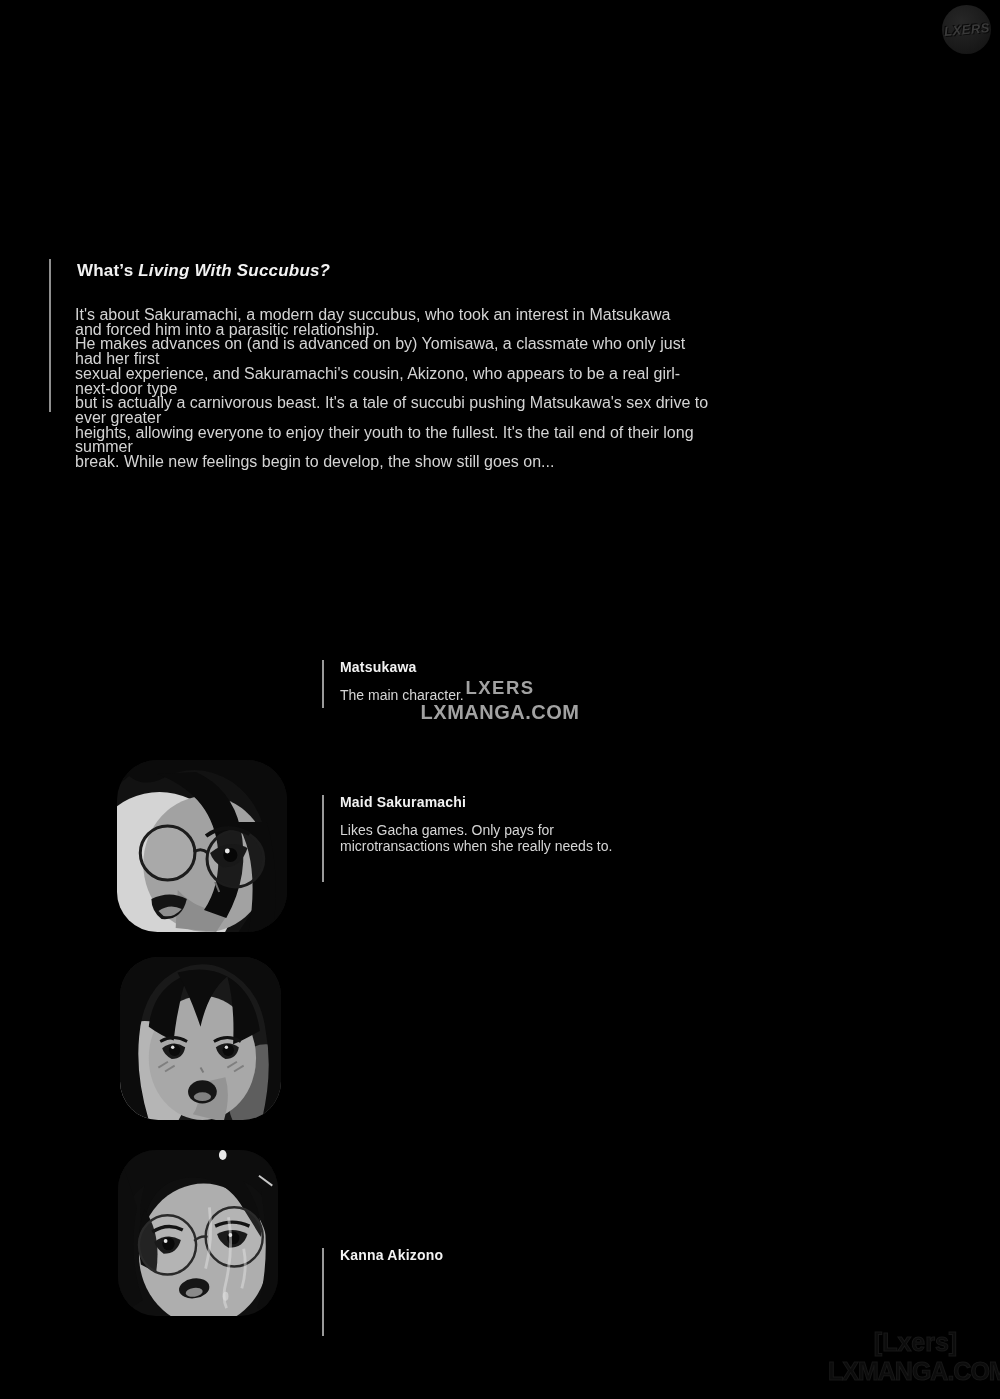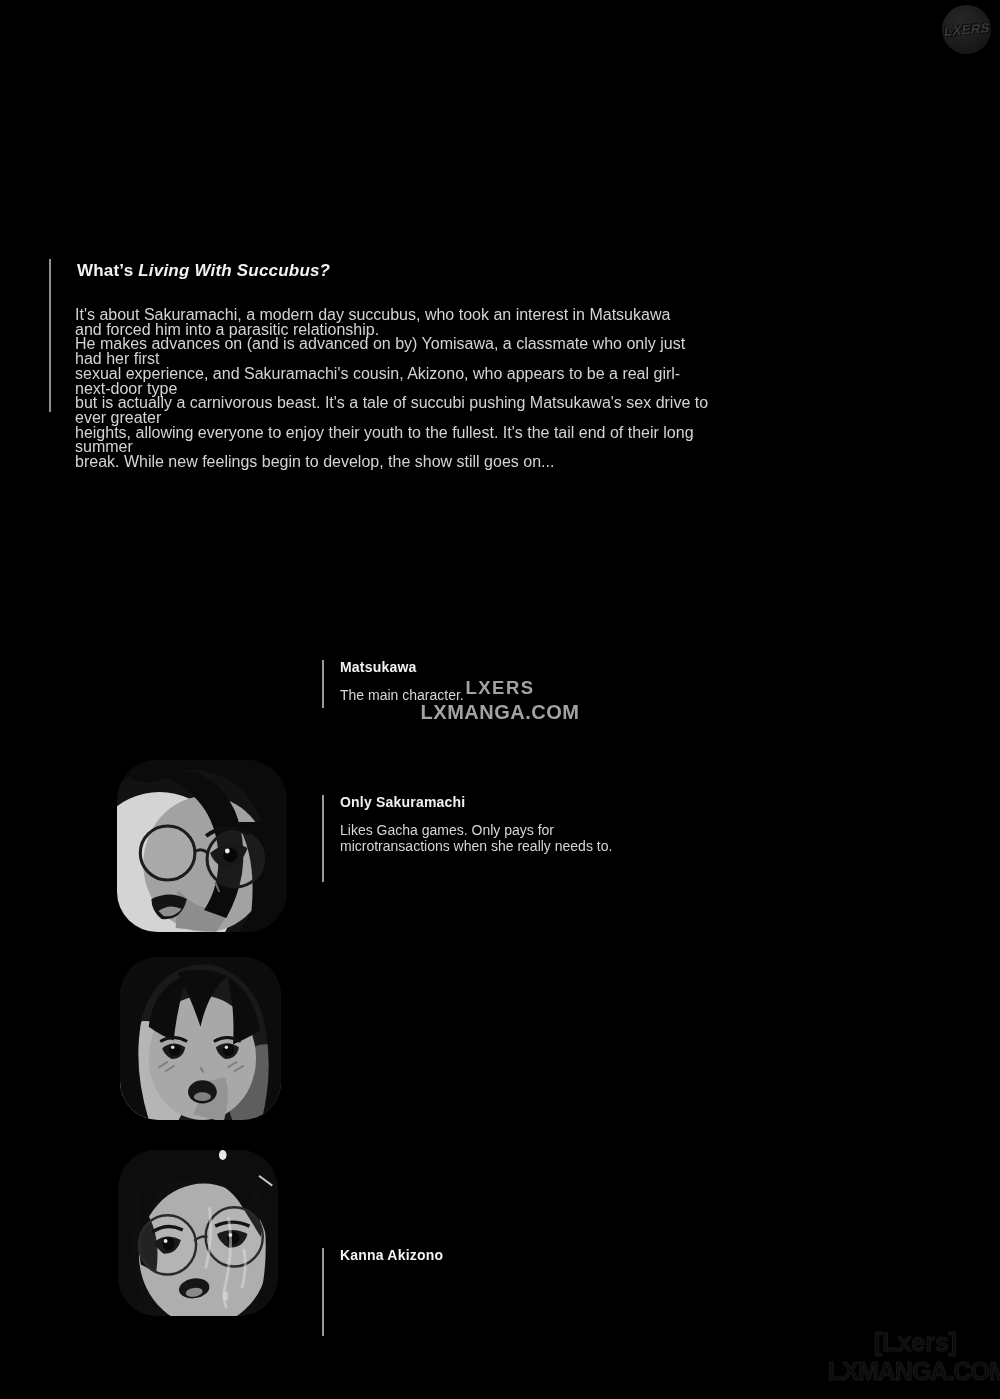--- a/index.html
+++ b/index.html
@@ -113,21 +113,21 @@
         <path d="M88,76 Q108,61 131,74" stroke="#0f0f0f" stroke-width="4" fill="none"></path>
         <path d="M34,139 Q52,130 69,139 Q64,161 44,159 Q34,151 34,139 Z" fill="#141414"></path>
         <path d="M41,151 Q52,143 64,149 Q56,158 46,156 Z" fill="#8f8f8f"></path>
         <path d="M97,122 l4,10" stroke="#6f6f6f" stroke-width="2"></path>
       </g>
     </svg>
   </div>
 
   <section class="char row-touko">
     <div class="char-rule"></div>
-    <h2 class="char-name">Only Sakuramachi</h2>
+    <h2 class="char-name">Maid Sakuramachi</h2>
     <p class="char-desc">Likes Gacha games. Only pays for
 microtransactions when she really needs to.</p>
   </section>
 
   <div class="portrait portrait-tsukino">
     <svg width="161" height="163" viewBox="0 0 168 168" preserveAspectRatio="none">
       <defs>
           <clipPath id="p2c">
             <rect width="168" height="168" rx="40"></rect>
           </clipPath>

